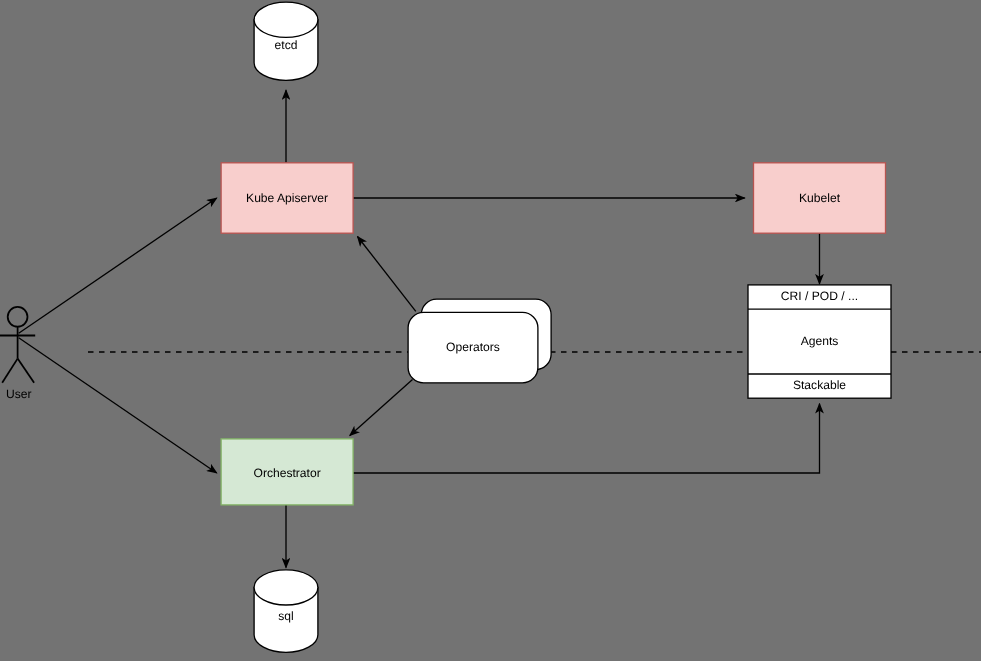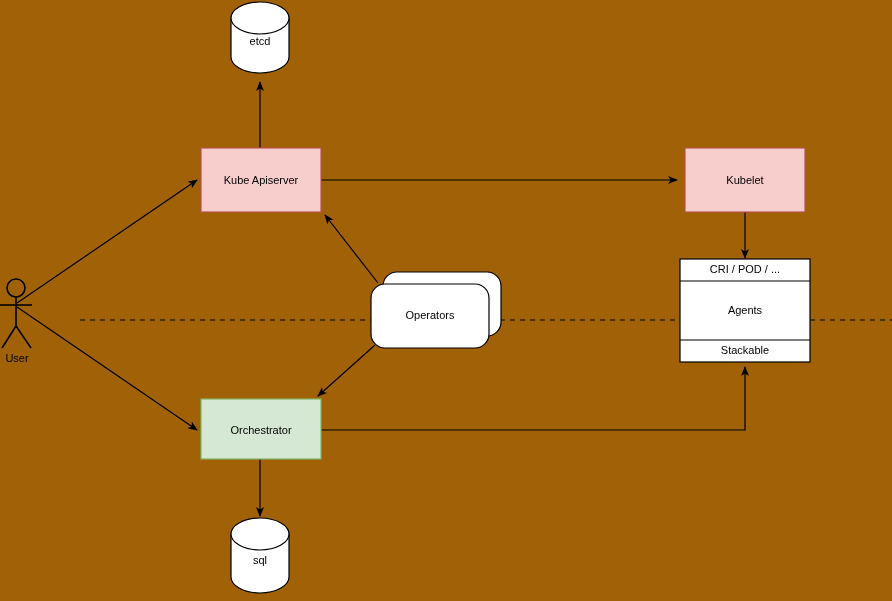--- a/index.html
+++ b/index.html
@@ -8,21 +8,21 @@
     padding: 0;
     background: #ffffff;
   }
   body {
     font-family: "Liberation Sans", sans-serif;
   }
   #canvas {
     position: relative;
     width: 892px;
     height: 601px;
-    background: #a16207;
+    background: #737373;
     overflow: hidden;
   }
   #diagram-svg {
     position: absolute;
     left: 0;
     top: 0;
     width: 892px;
     height: 601px;
   }
   .node-label {

